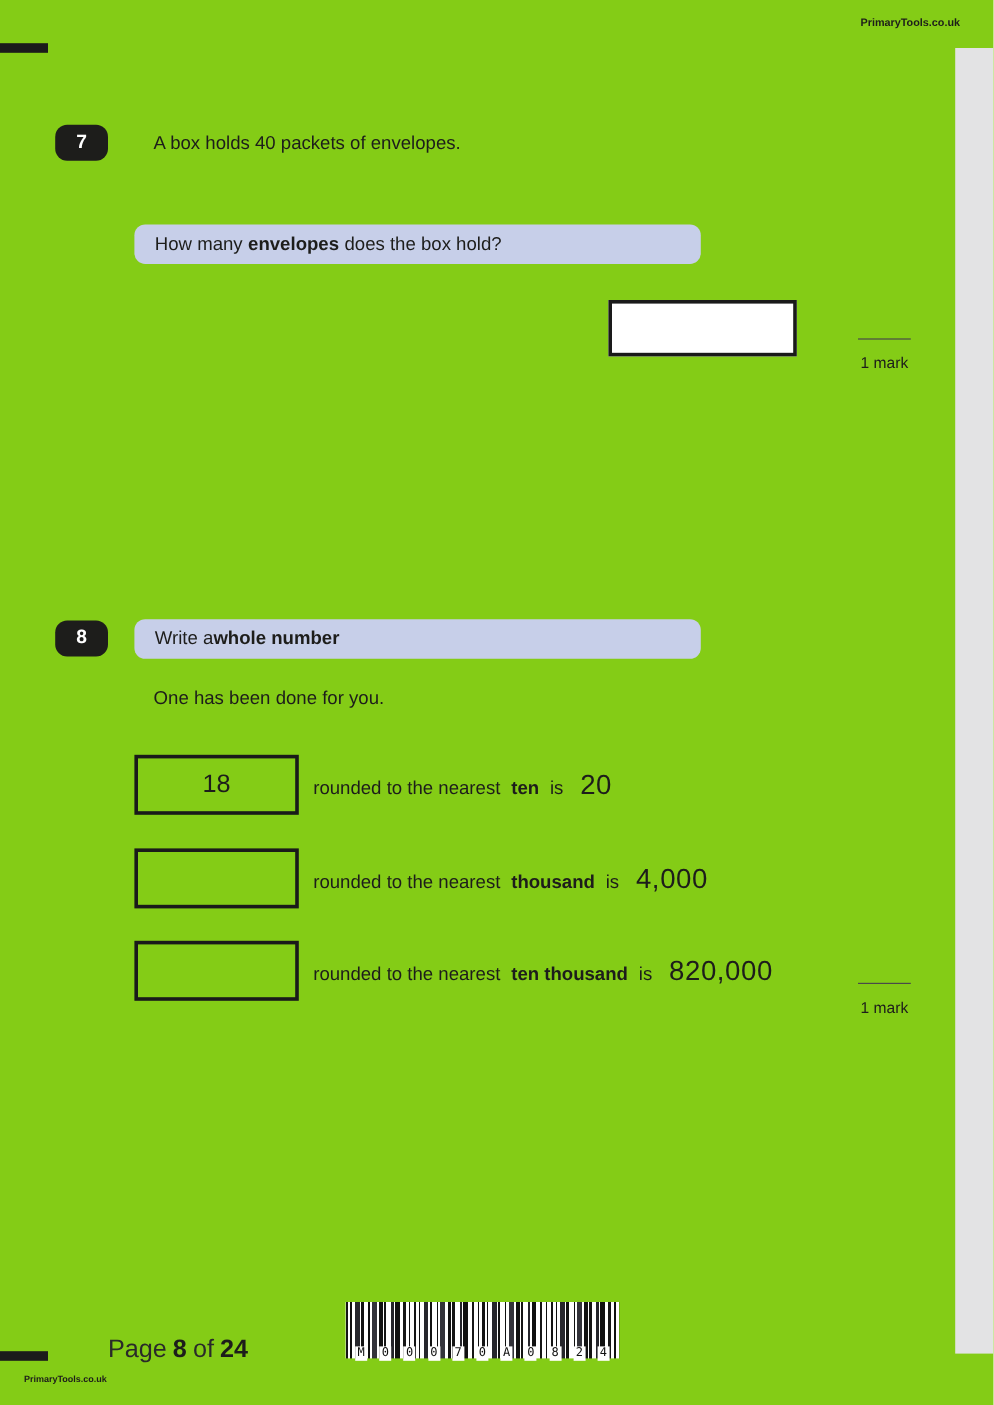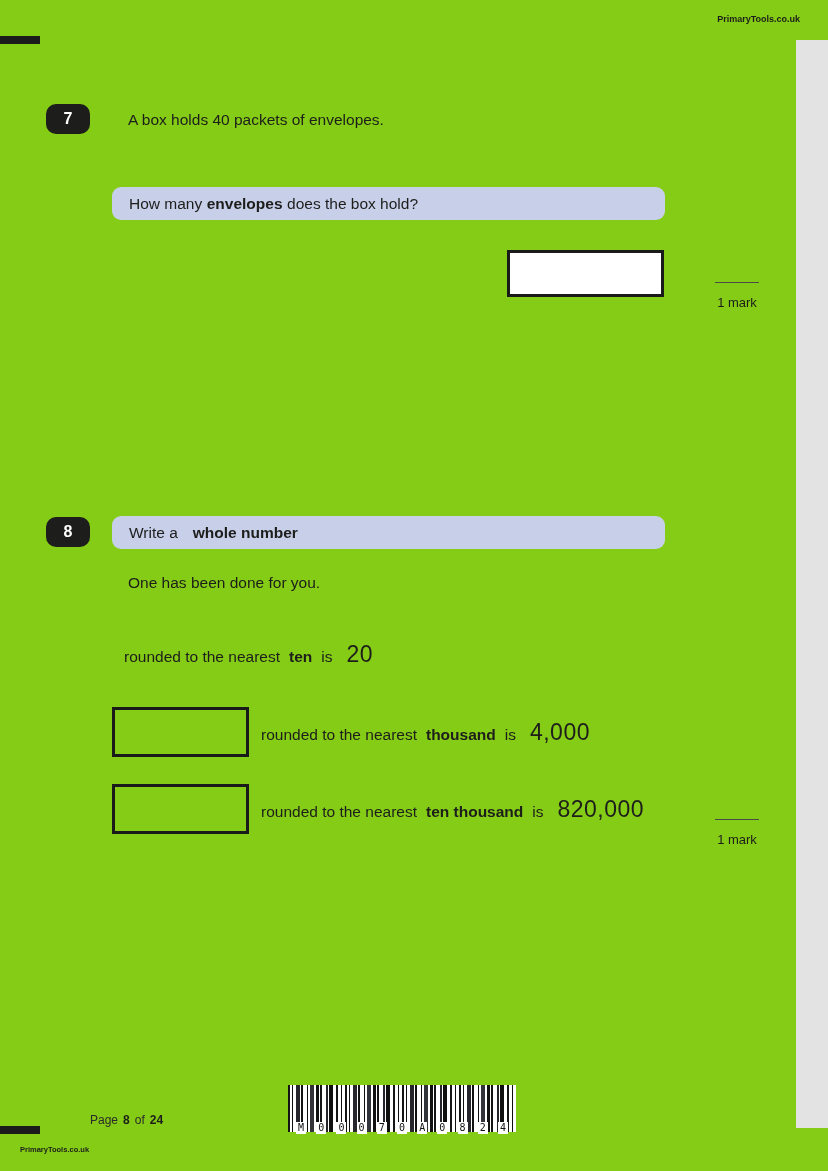--- a/index.html
+++ b/index.html
@@ -33,21 +33,21 @@
   }
   .badge-q7 { left: 46px; top: 104px; }
   .badge-q8 { left: 46px; top: 517px; }
 
   .body-text { font-size: 15.5px; line-height: 20px; }
   .q7-line1 { left: 128px; top: 110px; }
   .q7-line2 { left: 128px; top: 149px; }
   .q8-note  { left: 128px; top: 573px; }
 
   .highlight {
-    left: 112px; width: 553px; height: 33px;
+    left: 112px; width: 472px; height: 33px;
     background: #c7cfe9;
     border-radius: 9px;
     display: flex; align-items: center;
     padding-left: 17px;
     font-size: 15.5px;
   }
   .hl-q7 { top: 187px; }
   .hl-q8 { top: 516px; }
 
   .answer-box {
@@ -105,21 +105,21 @@
   .barcode-text {
     position: absolute; left: 8px; right: 8px; bottom: -2px;
     display: flex; justify-content: space-between;
     font-family: "DejaVu Sans Mono", "Liberation Mono", monospace;
     font-size: 10px; line-height: 12px; color: #111;
   }
   .barcode-text span { background: #fff; padding: 0 2px; }
 
   .page-footer {
     left: 90px; top: 1113px;
-    font-size: 12px; color: #2a2a2a;
+    font-size: 21px; color: #2a2a2a;
     display: flex; gap: 5px; align-items: baseline; text-align: center;
   }
   .page-footer .b { font-weight: bold; color: #1d1d1b; }
   .brand-bottom {
     left: 20px; top: 1145px;
     font-size: 7.5px; font-weight: bold;
   }
 </style>
 </head>
 <body>
@@ -146,28 +146,31 @@
   <div class="abs answer-box q7-answer">
     <span></span>
   </div>
   <div class="abs mark mark-q7">1 mark</div>
 
   <div class="abs badge badge-q8">
     <span>8</span>
   </div>
 
   <div class="abs highlight hl-q8">
-    <span style="display:flex; gap:15px; align-items:baseline;">
+    <span style="display:flex; gap:0; align-items:baseline;">
       <span>Write a</span>
       <span style="font-weight:bold;">whole number</span>
     </span>
   </div>
   <div class="abs body-text q8-note">One has been done for you.</div>
 
   <div class="abs round-row rr-1">
+    <div class="round-box">
+      <span>18</span>
+    </div>
     <div class="round-text">
       <span>rounded to the nearest</span>
       <span class="b">ten</span>
       <span>is</span>
       <span class="round-result">20</span>
     </div>
   </div>
 
   <div class="abs round-row rr-2">
     <div class="round-box">

